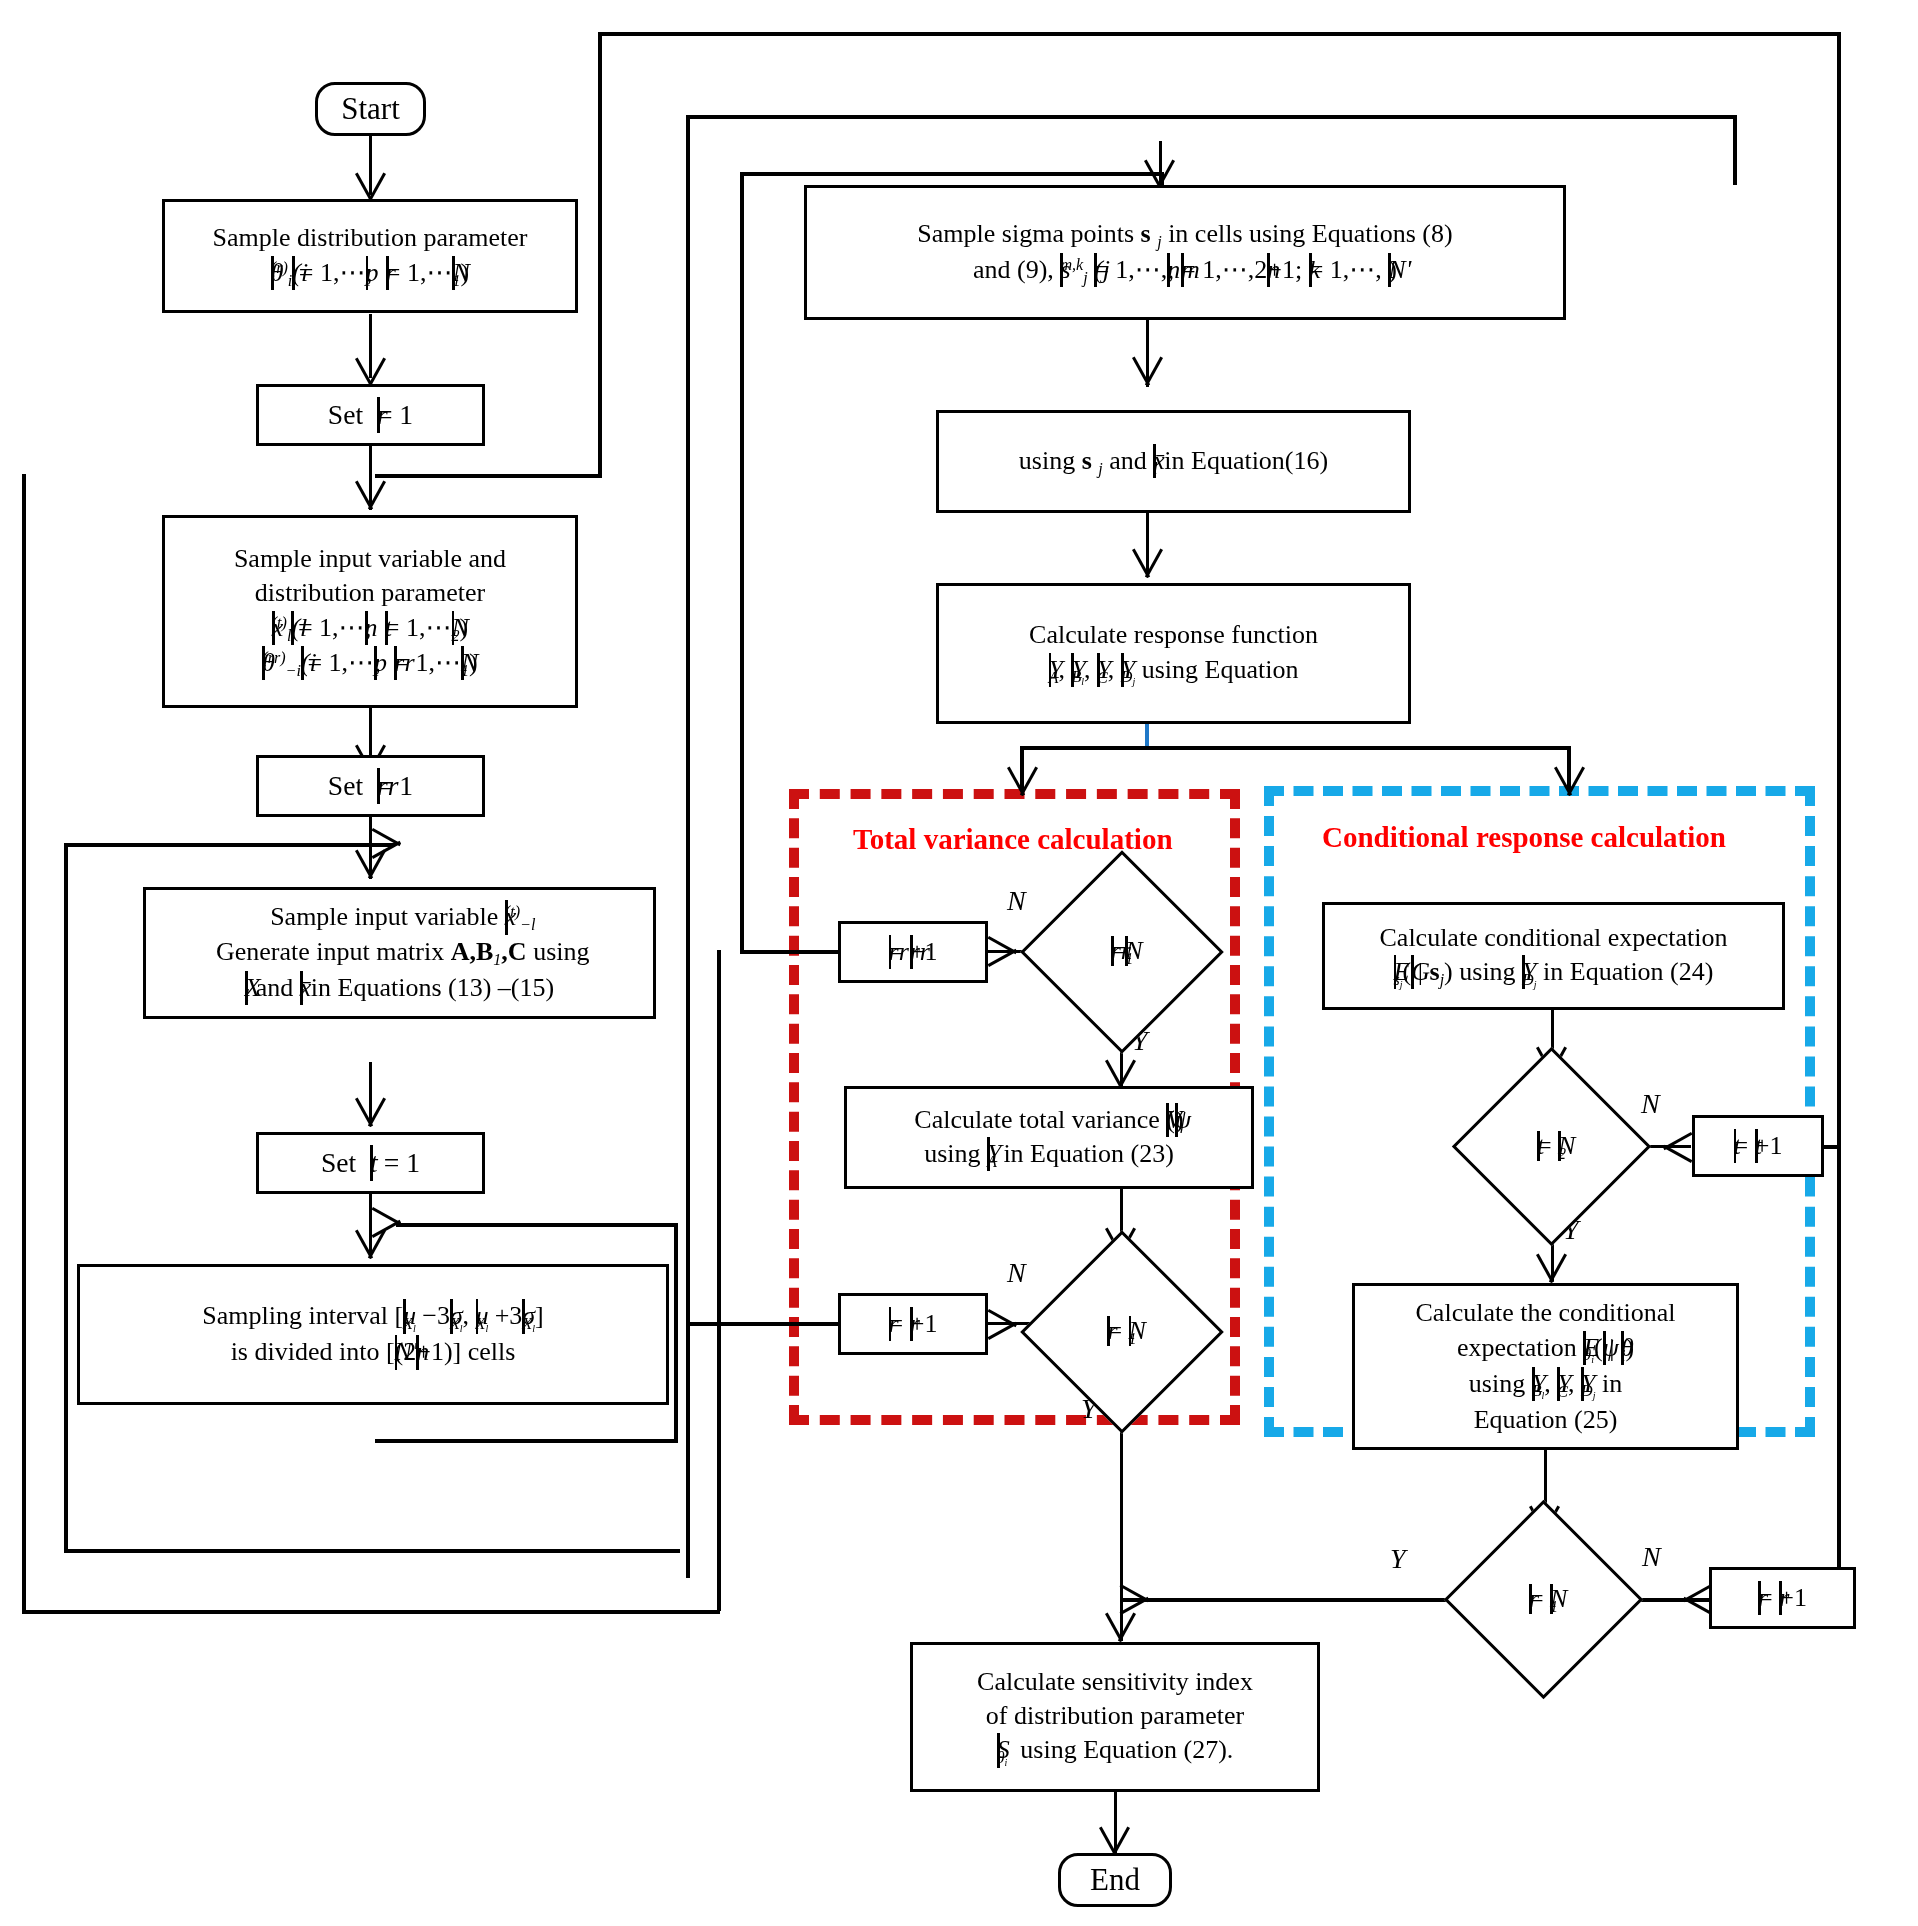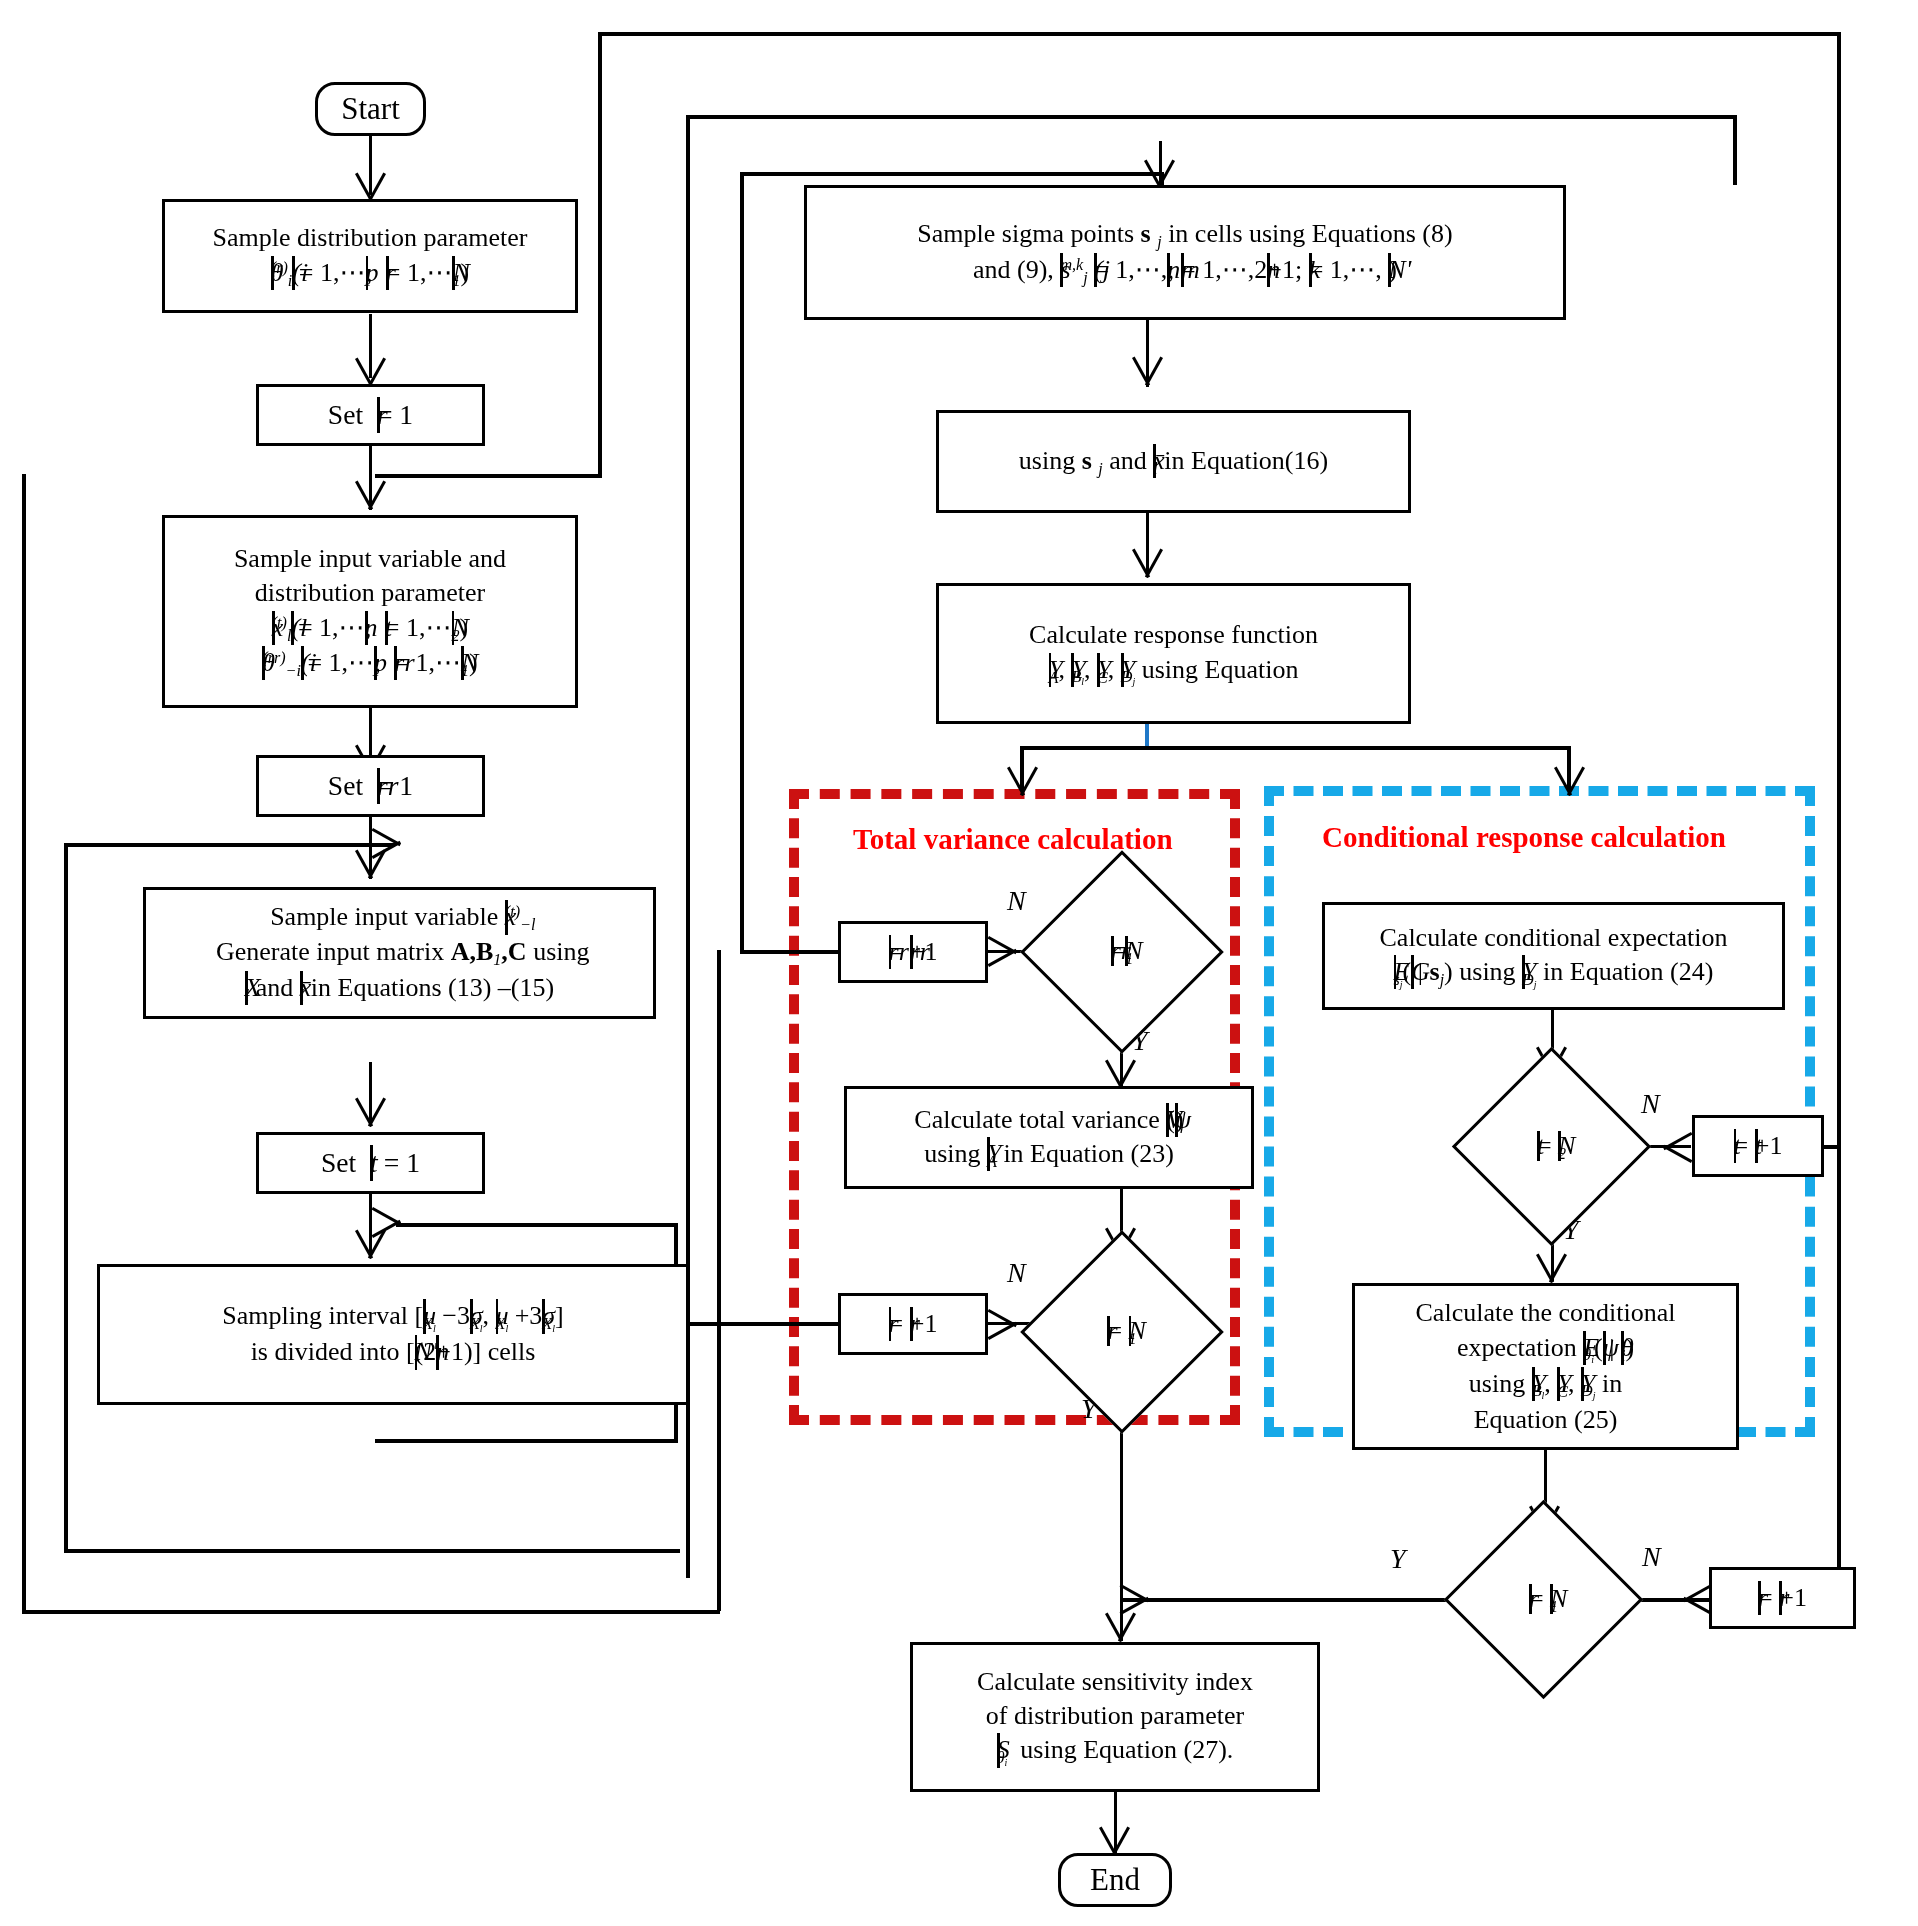--- a/index.html
+++ b/index.html
@@ -183,21 +183,21 @@
   <div class="node" style="left:256px;top:1132px;width:229px;height:62px;font-size:27.6px;">
     <span class="inner">
         <span class="lbl">Set&nbsp; <i class="v">t</i>&nbsp; = 1</span>
       </span>
   </div>
 
   <div class="v" style="left:369px;top:1193px;height:64px;"></div>
   <div class="al" style="left:373px;top:1207px;"></div>
   <div class="ad" style="left:355px;top:1231px;"></div>
 
-  <div class="node" style="left:77px;top:1264px;width:592px;height:141px;font-size:26px;margin-left:20px;">
+  <div class="node" style="left:77px;top:1264px;width:592px;height:141px;font-size:26px;">
     <span class="inner">
       <span class="lblL">Sampling interval [<i class="v">μ</i><sub>X<sub>l</sub></sub> −3<i class="v">σ</i><sub>X<sub>l</sub></sub>, <i class="v">μ</i><sub>X<sub>l</sub></sub> +3<i class="v">σ</i><sub>X<sub>l</sub></sub>]</span>
       <span class="lblL">is divided into [<i class="v">N'</i>(2<i class="v">n</i>+1)] cells</span>
     </span>
   </div>
 
   <div class="v" style="left:1159px;top:141px;height:47px;"></div>
   <div class="ad" style="left:1144px;top:161px;"></div>
 
   <div class="node" style="left:804px;top:185px;width:762px;height:135px;font-size:26px;">

